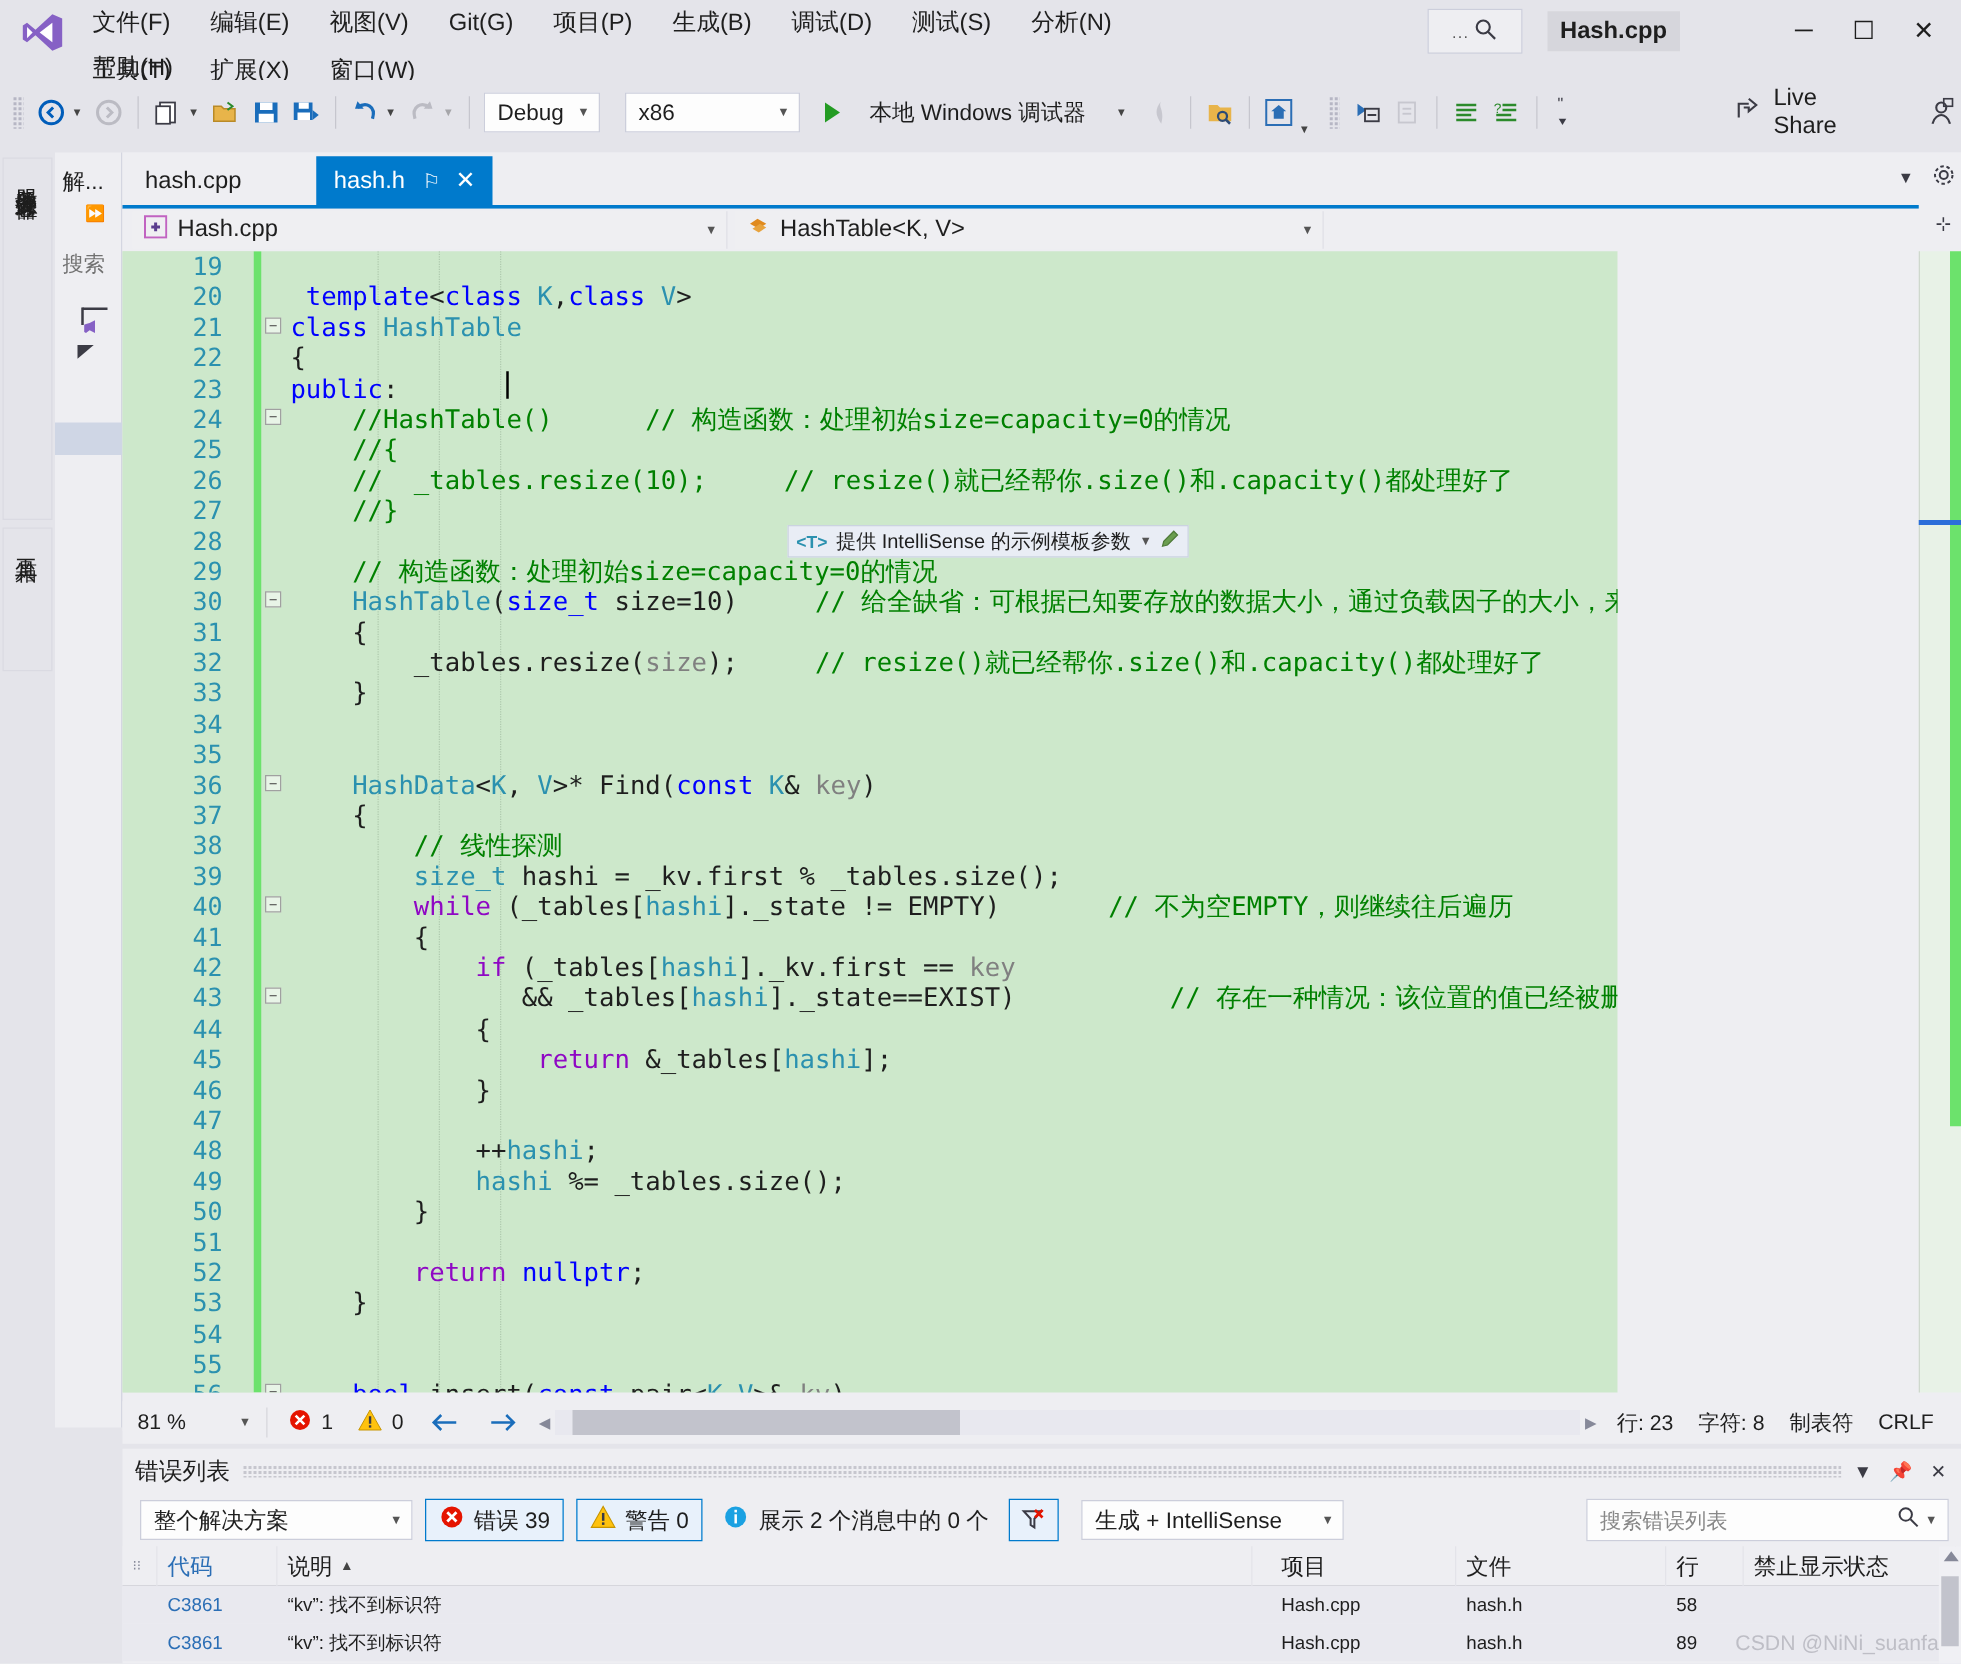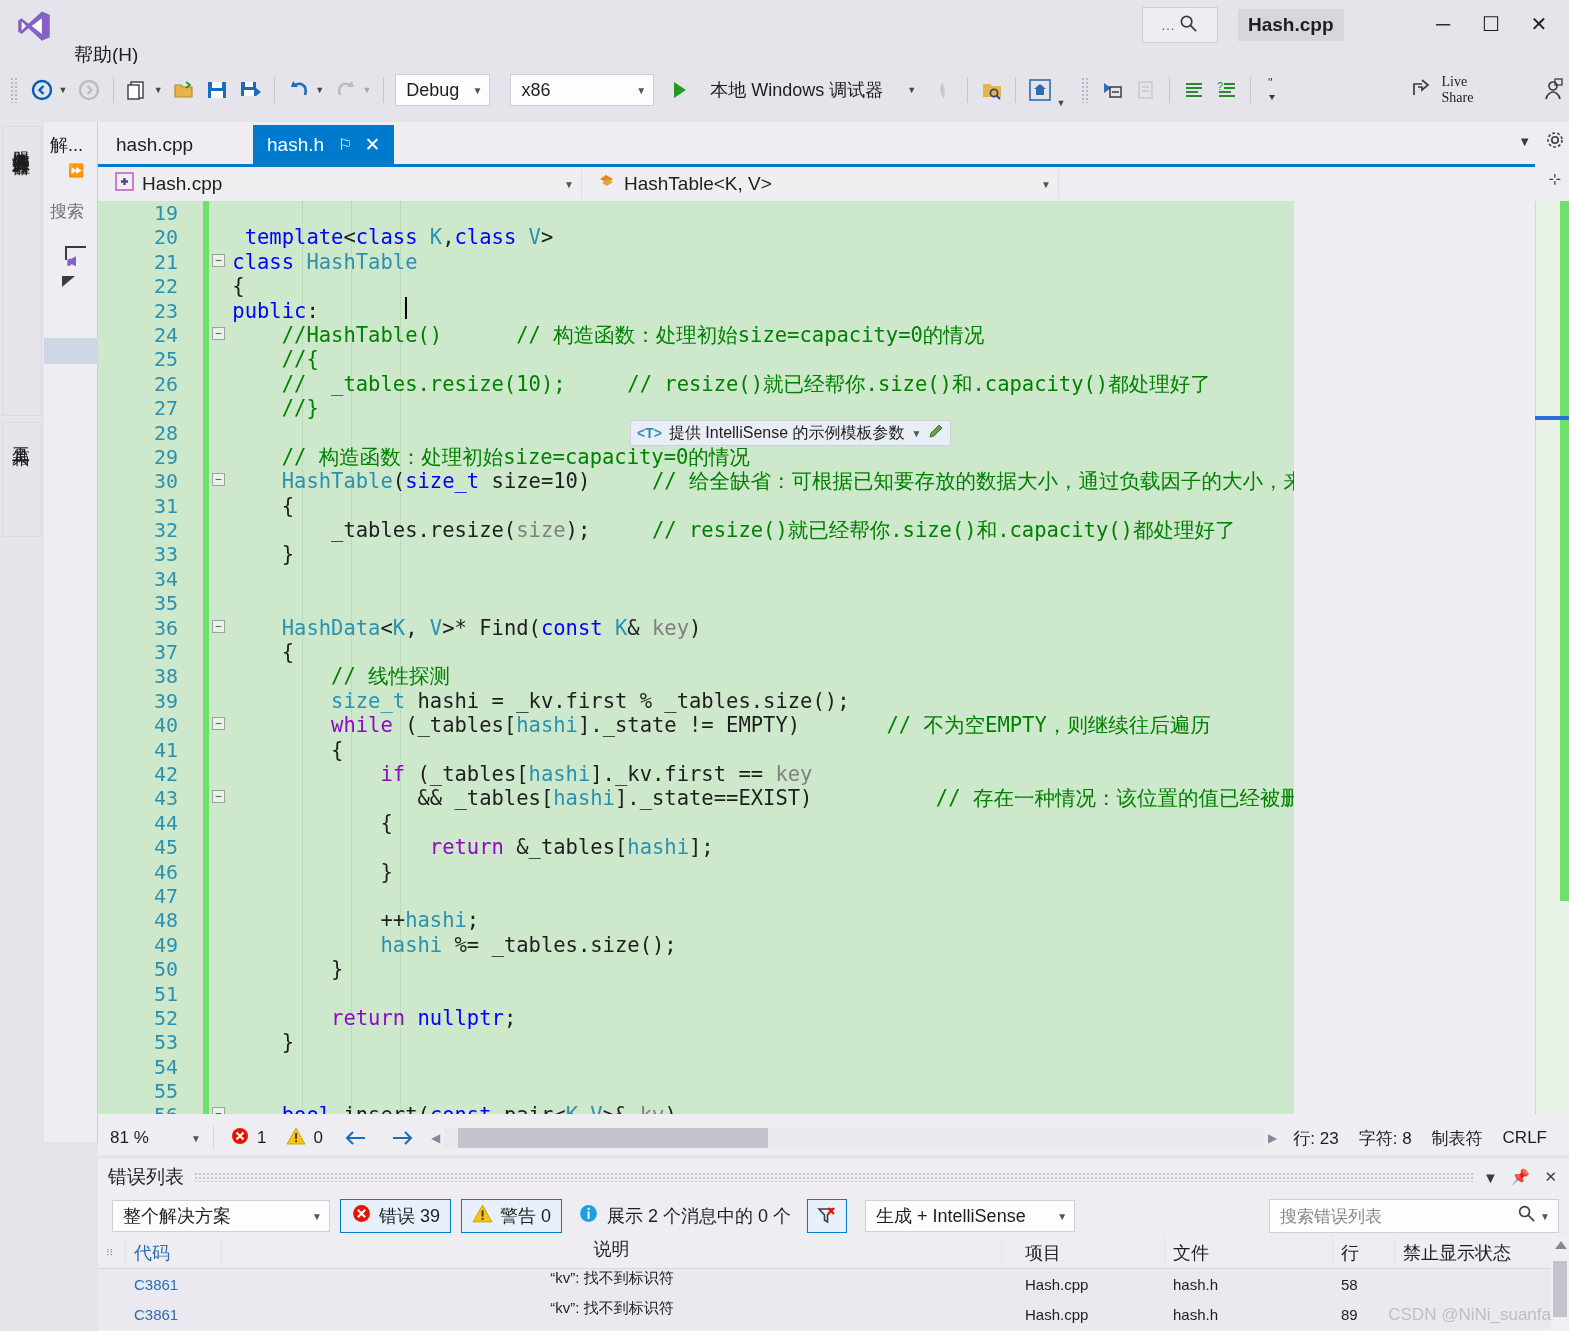--- a/index.html
+++ b/index.html
@@ -74,21 +74,21 @@
     display:flex; align-items:center; justify-content: space-between;
     padding: 0 7px 0 10px; font-size: 18px; color: #1E1E1E;
   }
   .combo .cv { white-space: nowrap; }
   .combo .ca { font-size: 10px; color:#555; margin-left: 8px; }
   .run-btn {
     display:flex; align-items:center; gap:24px; height: 34px; padding: 0 6px 0 8px;
     font-size: 18px; color: #1E1E1E; white-space: nowrap;
   }
   .tri { width:0;height:0;border-left:12px solid #239B23;border-top:8px solid transparent;border-bottom:8px solid transparent; }
-  .liveshare { display:flex; align-items:center; gap:8px; font-size:14px; padding: 0 8px; height:34px;font-family:Liberation Serif, serif; }
+  .liveshare { display:flex; align-items:center; gap:8px; font-size:19px; padding: 0 8px; height:34px; }
 
   
   .vdock {
     position: absolute; left: 0; top: 122px; width: 44px; height: 420px;
     background: #E4E4EA;
   }
   .vtab {
     position: absolute; left: 2px; width: 40px;
     background: #E4E4EA; border: 1px solid #DADAE2;
     color: #1E1E1E; font-size: 18px;
@@ -216,21 +216,21 @@
   .etb-search { position:absolute; right: 10px; top: 40px; width: 290px; height: 34px; border:1px solid #CCCEDB; background:#FDFDFD; display:flex; align-items:center; padding: 0 8px 0 10px; font-size:17px; color:#888; }
 
   .err-table { position:absolute; left:0; top: 78px; width: 1471px; height: 94px; }
   .err-hdr { display:flex; align-items:center; height: 32px; background:#EEEEF2; border-bottom:1px solid #D6D6DC; font-size:18px; color:#1E1E1E; }
   .err-hdr .c, .err-row .c { padding: 0 8px; overflow:hidden; white-space:nowrap; }
   .err-hdr .c { border-right: 1px solid #E3E3E9; height:32px; display:flex; align-items:center; gap:6px; }
   .err-row { display:flex; align-items:center; height: 30px; font-size:15px; background:#E9E9EF; }
   .err-row .c { height:30px; display:flex; align-items:center; }
   .c-grip { width: 28px; }
   .c-code { width: 96px; color:#2B6EB5; }
-  .c-desc { width: 780px; flex-direction: column; }
+  .c-desc { width: 780px; }
   .c-proj { width: 148px; margin-left: 15px; }
   .c-file { width: 168px; }
   .c-line { width: 62px; }
   .c-sup  { width: 170px; }
   .sort-arrow { font-size: 11px; color:#444; }
   .err-scroll { position:absolute; right:0; top: 78px; width: 18px; height: 94px; background:#F0F0F4; }
   .err-scroll .thumb { position:absolute; left:2px; top: 24px; width: 14px; height: 56px; background:#C2C3CC; }
   .err-scroll .up { position:absolute; left: 4px; top: 4px; width:0;height:0;border-bottom:8px solid #868999;border-left:6px solid transparent;border-right:6px solid transparent; }
 
   .watermark { position:absolute; right: 18px; bottom: 6px; font-size: 17px; color:#BEBEC6; }
@@ -242,20 +242,34 @@
 
   <div class="titlebar">
     <span class="vs-logo">
       <svg viewBox="0 0 32 32" width="36" height="36">
         <path d="M23 3 L30 6 L30 26 L23 29 L11 18 L5 23 L2 21 L2 11 L5 9 L11 14 Z" fill="#8661C5"></path>
         <path d="M23 9 L23 23 L14 16 Z" fill="#FFFFFF"></path>
         <path d="M5 12 L5 20 L9 16 Z" fill="#FFFFFF"></path>
       </svg>
     </span>
 
+    <div class="menu">
+      <div class="menu-item">文件(F)</div>
+      <div class="menu-item">编辑(E)</div>
+      <div class="menu-item">视图(V)</div>
+      <div class="menu-item">Git(G)</div>
+      <div class="menu-item">项目(P)</div>
+      <div class="menu-item">生成(B)</div>
+      <div class="menu-item">调试(D)</div>
+      <div class="menu-item">测试(S)</div>
+      <div class="menu-item">分析(N)</div>
+      <div class="menu-item">工具(T)</div>
+      <div class="menu-item">扩展(X)</div>
+      <div class="menu-item">窗口(W)</div>
+    </div>
     <div class="menu-item menu-row2">帮助(H)</div>
 
     <div class="qsearch">
       <span class="dots">...</span>
       <span>
         <svg viewBox="0 0 20 20">
             <circle cx="8" cy="8" r="5.5" fill="none" stroke="#3B3B45" stroke-width="1.8"></circle>
             <line x1="12" y1="12" x2="18" y2="18" stroke="#3B3B45" stroke-width="1.8"></line>
           </svg>
       </span>

